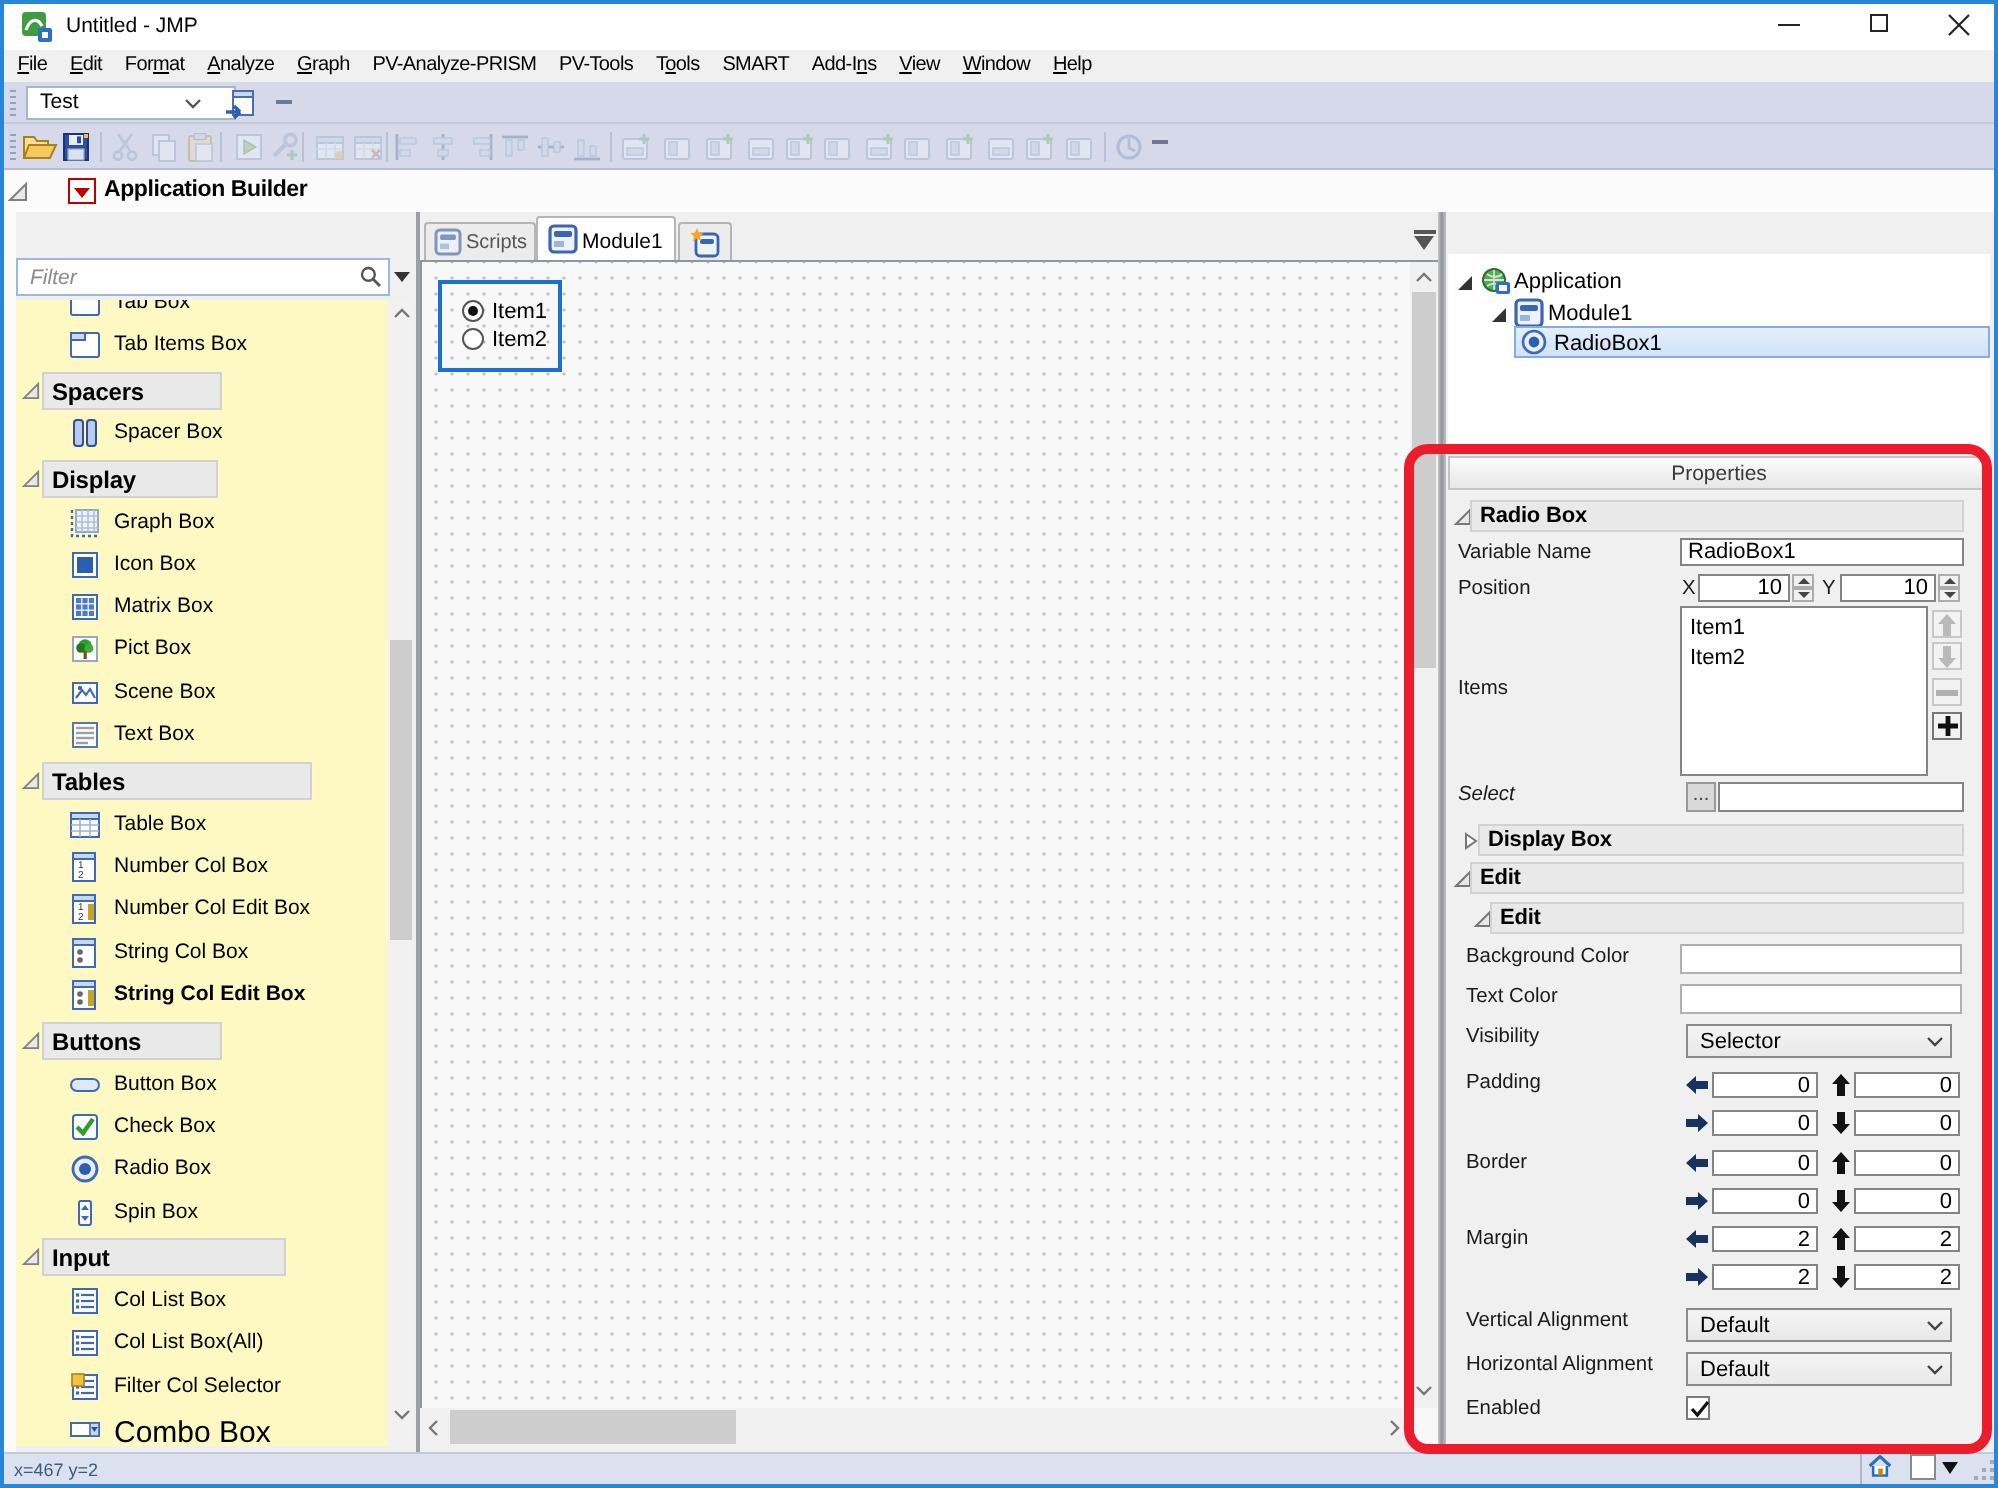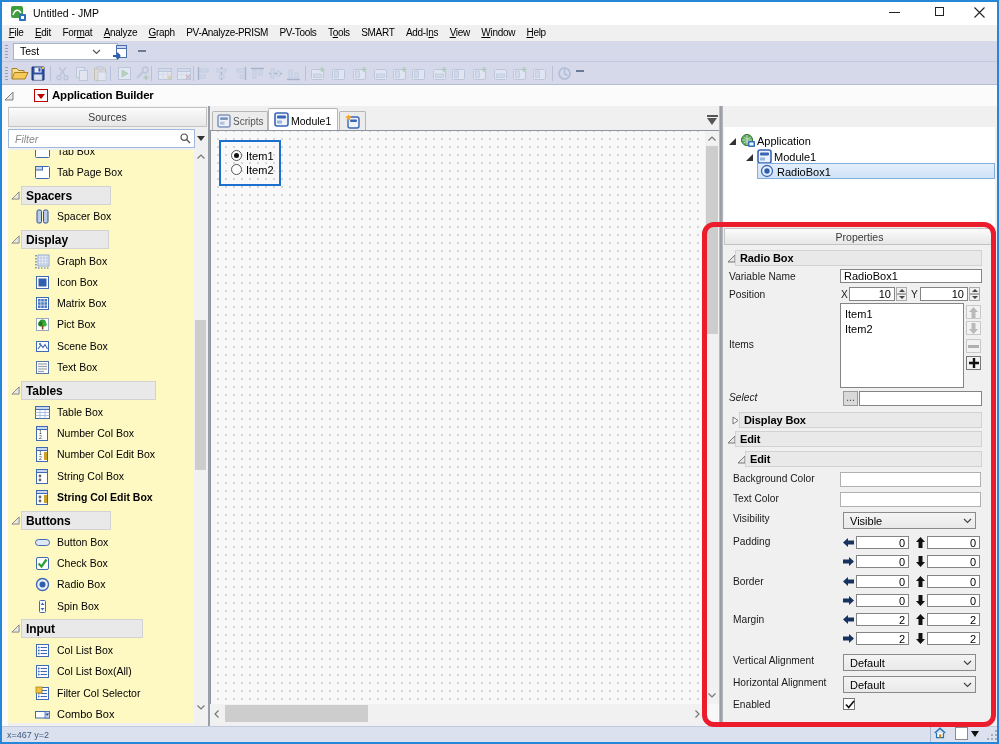--- a/index.html
+++ b/index.html
@@ -266,21 +266,20 @@
 <svg class="abs" style="left:4px;top:91px;" width="10" height="10" viewBox="0 0 10 10">
       <path d="M9 1 L9 9 L1 9 Z" fill="#e8e8e8" stroke="#808080" stroke-width="1"></path>
     </svg>
 <div class="abs" style="left:34px;top:89px;width:14px;height:13px;background:#fff;border:1px solid #c00000;"></div>
 <div class="abs" style="left:37px;top:94px;width:0;height:0;border-left:4px solid transparent;border-right:4px solid transparent;border-top:5px solid #c00000;"></div>
 <div class="abs" style="left:52px;top:89px;font-size:11.5px;font-weight:bold;letter-spacing:-0.2px;color:#000;">Application Builder</div>
 
 <div class="abs" style="left:2px;top:106px;width:995px;height:620px;background:#f0f0f0;"></div>
 
 <div class="abs" style="left:2px;top:106px;width:6px;height:620px;background:#fbfbfb;"></div>
-<div class="abs hdrbar" style="left:8px;top:107px;width:199px;height:20px;line-height:19px;">Sources</div>
 <div class="abs" style="left:8px;top:129px;width:187px;height:19px;background:#fff;border:1px solid #9db8dc;"></div>
 <div class="abs" style="left:15px;top:133px;font-size:10.5px;font-style:italic;color:#8a8a8a;">Filter</div>
 <svg class="abs" style="left:180px;top:133px;" width="11" height="11" viewBox="0 0 11 11">
       <circle cx="4.2" cy="4.2" r="3.2" fill="none" stroke="#555" stroke-width="1.2"></circle>
       <path d="M6.6 6.6 L10 10" stroke="#555" stroke-width="1.4"></path>
     </svg>
 <div class="abs" style="left:197px;top:136px;width:0;height:0;border-left:4px solid transparent;border-right:4px solid transparent;border-top:5px solid #333;"></div>
 <div class="abs" style="left:8px;top:150px;width:199px;height:573px;background:#fef9c3;overflow:hidden;" id="srclist">
       <div class="abs" style="left:26px;top:-7px;">
         <svg width="17" height="17" viewBox="0 0 17 17">
@@ -288,21 +287,21 @@
           <rect x="1.5" y="2.5" width="7" height="3.5" fill="#c7d7ee" stroke="#3f69b2"></rect>
         </svg>
       </div>
       <div class="abs" style="left:49px;top:-5px;font-size:10.5px;color:#000;">Tab Box</div>
       <div class="abs" style="left:26px;top:14px;">
         <svg width="17" height="17" viewBox="0 0 17 17">
           <rect x="1.5" y="2.5" width="14" height="12" rx="1" fill="#fff" stroke="#3f69b2"></rect>
           <rect x="1.5" y="2.5" width="7" height="3.5" fill="#c7d7ee" stroke="#3f69b2"></rect>
         </svg>
       </div>
-      <div class="abs" style="left:49px;top:16px;font-size:10.5px;color:#000;">Tab Page Box</div>
+      <div class="abs" style="left:49px;top:16px;font-size:10.5px;color:#000;">Tab Items Box</div>
       <svg class="abs" style="left:3px;top:41px;" width="9" height="9" viewBox="0 0 10 10">
         <path d="M9 1 L9 9 L1 9 Z" fill="#e8e8e8" stroke="#808080"></path>
       </svg>
       <div class="abs grphdr" style="left:13px;top:36px;width:90px;height:19px;line-height:18px;">Spacers</div>
       <div class="abs" style="left:26px;top:58px;">
         <svg width="17" height="17" viewBox="0 0 17 17">
           <rect x="3" y="2" width="4.5" height="13" rx="1.5" fill="#b9cceb" stroke="#2d4f96"></rect>
           <rect x="9.5" y="2" width="4.5" height="13" rx="1.5" fill="#b9cceb" stroke="#2d4f96"></rect>
         </svg>
       </div>
@@ -508,21 +507,21 @@
         </svg>
       </div>
       <div class="abs" style="left:49px;top:537px;font-size:10.5px;color:#000;">Filter Col Selector</div>
       <div class="abs" style="left:26px;top:556px;">
         <svg width="17" height="17" viewBox="0 0 17 17">
           <rect x="1.5" y="5.5" width="14" height="6.5" fill="#fff" stroke="#3f69b2"></rect>
           <rect x="11" y="5.5" width="4.5" height="6.5" fill="#c7d7ee" stroke="#3f69b2" stroke-width="0.8"></rect>
           <path d="M13.2 10 L11.5 7.5 L15 7.5 Z" fill="#2d4f96"></path>
         </svg>
       </div>
-      <div class="abs" style="left:49px;top:558px;font-size:11px;color:#000;">Combo Box</div>
+      <div class="abs" style="left:49px;top:558px;font-size:15px;color:#000;">Combo Box</div>
     </div>
 
 <div class="abs" style="left:194px;top:150px;width:13px;height:573px;background:#f1f1f1;"></div>
 <svg class="abs" style="left:197px;top:154px;" width="8" height="5" viewBox="0 0 8 5">
       <path d="M0.5 4.5 L4 1 L7.5 4.5" stroke="#777" stroke-width="1.2" fill="none"></path>
     </svg>
 <div class="abs" style="left:195px;top:320px;width:11px;height:150px;background:#cdcdcd;"></div>
 <svg class="abs" style="left:197px;top:705px;" width="8" height="5" viewBox="0 0 8 5">
       <path d="M0.5 0.5 L4 4 L7.5 0.5" stroke="#777" stroke-width="1.2" fill="none"></path>
     </svg>
@@ -689,21 +688,21 @@
       <div class="abs grphdr" style="left:735px;top:431px;width:247px;height:16px;line-height:15px;font-size:11px;letter-spacing:-0.1px;">Edit</div>
       <svg class="abs" style="left:737px;top:455px;" width="9" height="9" viewBox="0 0 9 9">
         <path d="M8 1 L8 8 L1 8 Z" fill="#e8e8e8" stroke="#777"></path>
       </svg>
       <div class="abs grphdr" style="left:745px;top:451px;width:237px;height:16px;line-height:15px;font-size:11px;letter-spacing:-0.1px;">Edit</div>
       <div class="abs lbl" style="left:733px;top:473px;">Background Color</div>
       <div class="abs" style="left:840px;top:472px;width:141px;height:15px;background:#fff;border:1px solid #b0b0b0;"></div>
       <div class="abs lbl" style="left:733px;top:493px;">Text Color</div>
       <div class="abs" style="left:840px;top:492px;width:141px;height:15px;background:#fff;border:1px solid #b0b0b0;"></div>
       <div class="abs lbl" style="left:733px;top:513px;">Visibility</div>
-      <div class="abs" style="left:843px;top:512px;width:133px;height:17px;background:linear-gradient(#f4f4f4,#e9e9e9);border:1px solid #8a8a8a;font-size:11px;line-height:16px;padding-left:6px;color:#000;">Visible</div>
+      <div class="abs" style="left:843px;top:512px;width:133px;height:17px;background:linear-gradient(#f4f4f4,#e9e9e9);border:1px solid #8a8a8a;font-size:11px;line-height:16px;padding-left:6px;color:#000;">Selector</div>
       <svg class="abs" style="left:963px;top:518px;" width="9" height="6" viewBox="0 0 9 6">
         <path d="M1 1 L4.5 4.5 L8 1" stroke="#444" stroke-width="1.2" fill="none"></path>
       </svg>
       <div class="abs lbl" style="left:733px;top:536px;">Padding</div>
       <svg class="abs" style="left:843px;top:537px;" width="11" height="11" viewBox="0 0 11 11">
         <path d="M11 3.5 L5 3.5 L5 1 L0 5.5 L5 10 L5 7.5 L11 7.5 Z" fill="#17325e"></path>
       </svg>
       <div class="abs fld num" style="left:856px;top:536px;width:53px;height:13px;line-height:12px;">0</div>
       <svg class="abs" style="left:915px;top:537px;" width="11" height="11" viewBox="0 0 11 11">
         <path d="M3.5 11 L3.5 5 L1 5 L5.5 0 L10 5 L7.5 5 L7.5 11 Z" fill="#111111"></path>

